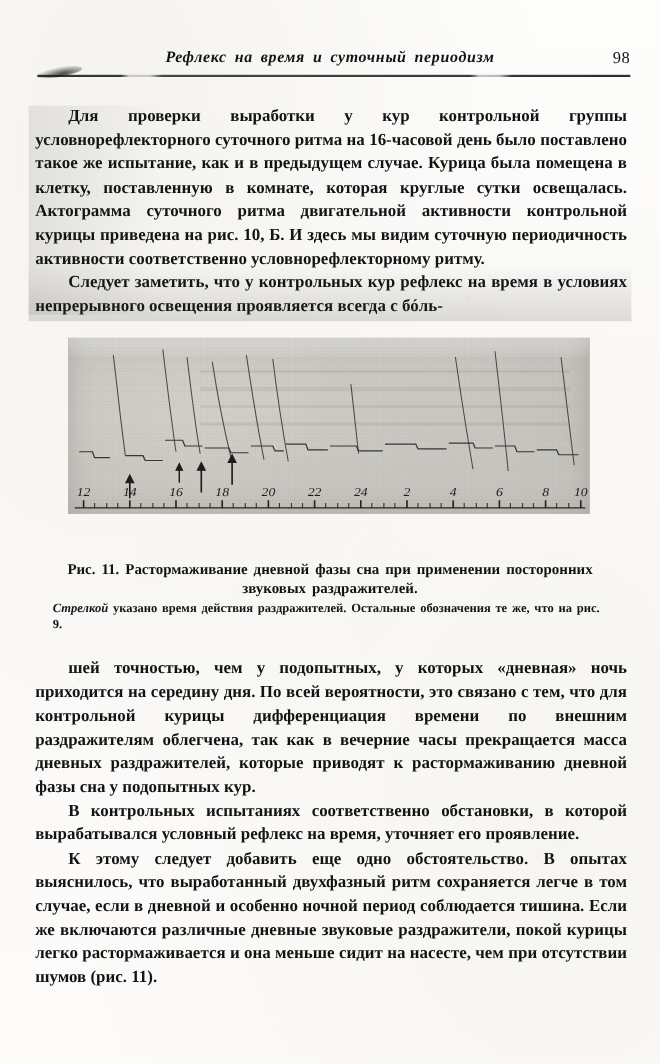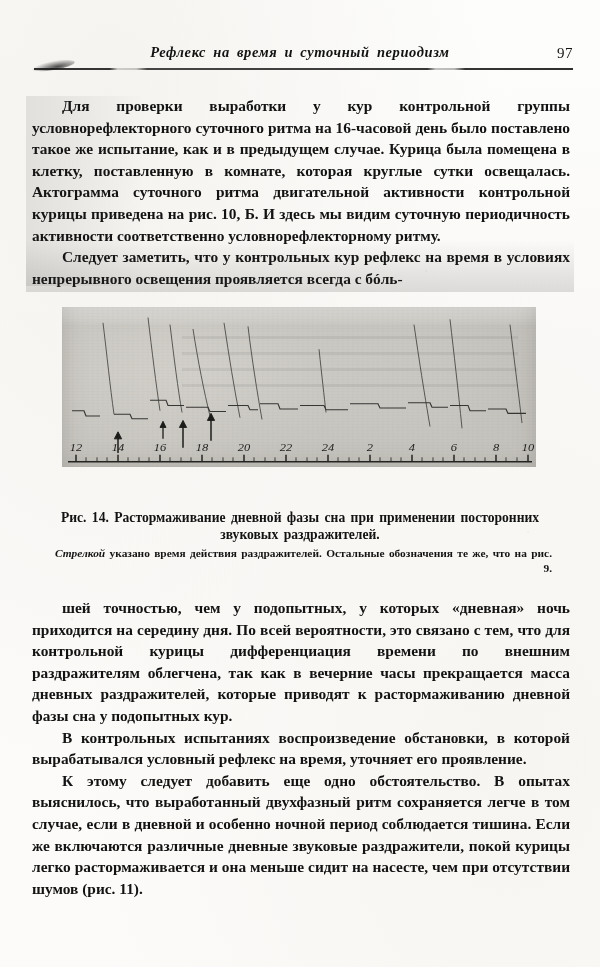--- a/index.html
+++ b/index.html
@@ -179,21 +179,21 @@
     word-spacing: 2px;
   }
   .caption-sub {
     position: absolute;
     left: 48px;
     width: 504px;
     top: 546px;
     font-size: 11.4px;
     line-height: 14.6px;
     font-weight: bold;
-    text-align: right;
+    text-align: left;
     color: #141414;
     word-spacing: 1.5px;
   }
   .caption-sub .lead {
     font-style: italic;
   }
 
   
   .speckle {
     position: absolute;
@@ -207,21 +207,21 @@
       radial-gradient(circle at 88% 55%, rgba(130,128,124,0.16) 0 1px, rgba(0,0,0,0) 1.5px);
   }
 </style>
 </head>
 <body>
 
 <div class="page">
 
   <div class="runhead">
     <div class="runhead-title">Рефлекс на время и суточный периодизм</div>
-    <div class="runhead-folio">97</div>
+    <div class="runhead-folio">98</div>
     <div class="runhead-rule"></div>
     <div class="runhead-smudge"></div>
   </div>
 
   <div class="body-block" id="text-top">
     <p>Для проверки выработки у кур контрольной группы условнорефлекторного суточного ритма на 16-часовой день было поставлено такое же испытание, как и в предыдущем случае. Курица была помещена в клетку, поставленную в комнате, которая круглые сутки освещалась. Актограмма суточного ритма двигательной активности контрольной курицы приведена на рис. 10, Б. И здесь мы видим суточную периодичность активности соответственно условнорефлекторному ритму.</p>
     <p>Следует заметить, что у контрольных кур рефлекс на время в условиях непрерывного освещения проявляется всегда с бóль-</p>
   </div>
   <div class="ink-wash"></div>
   <div class="ink-wash2"></div>
@@ -431,28 +431,28 @@
         <text x="308" y="164">2</text>
         <text x="350" y="164">4</text>
         <text x="392" y="164">6</text>
         <text x="434" y="164">8</text>
         <text x="466" y="164">10</text>
       </g>
     </svg>
   </div>
 
   <div class="caption-main">
-    <span>Рис. 14.</span>
+    <span>Рис. 11.</span>
     <span>Растормаживание дневной фазы сна при применении посторонних звуковых раздражителей.</span>
   </div>
   <div class="caption-sub">
     <span class="lead">Стрелкой</span>
     <span>указано время действия раздражителей. Остальные обозначения те же, что на рис. 9.</span>
   </div>
 
   <div class="body-block" id="text-bottom">
     <p>шей точностью, чем у подопытных, у которых «дневная» ночь приходится на середину дня. По всей вероятности, это связано с тем, что для контрольной курицы дифференциация времени по внешним раздражителям облегчена, так как в вечерние часы прекращается масса дневных раздражителей, которые приводят к растормаживанию дневной фазы сна у подопытных кур.</p>
-    <p>В контрольных испытаниях воспроизведение обстановки, в которой вырабатывался условный рефлекс на время, уточняет его проявление.</p>
+    <p>В контрольных испытаниях соответственно обстановки, в которой вырабатывался условный рефлекс на время, уточняет его проявление.</p>
     <p>К этому следует добавить еще одно обстоятельство. В опытах выяснилось, что выработанный двухфазный ритм сохраняется легче в том случае, если в дневной и особенно ночной период соблюдается тишина. Если же включаются различные дневные звуковые раздражители, покой курицы легко растормаживается и она меньше сидит на насесте, чем при отсутствии шумов (рис. 11).</p>
   </div>
 
   <div class="speckle"></div>
 </div>
 
 </body></html>

